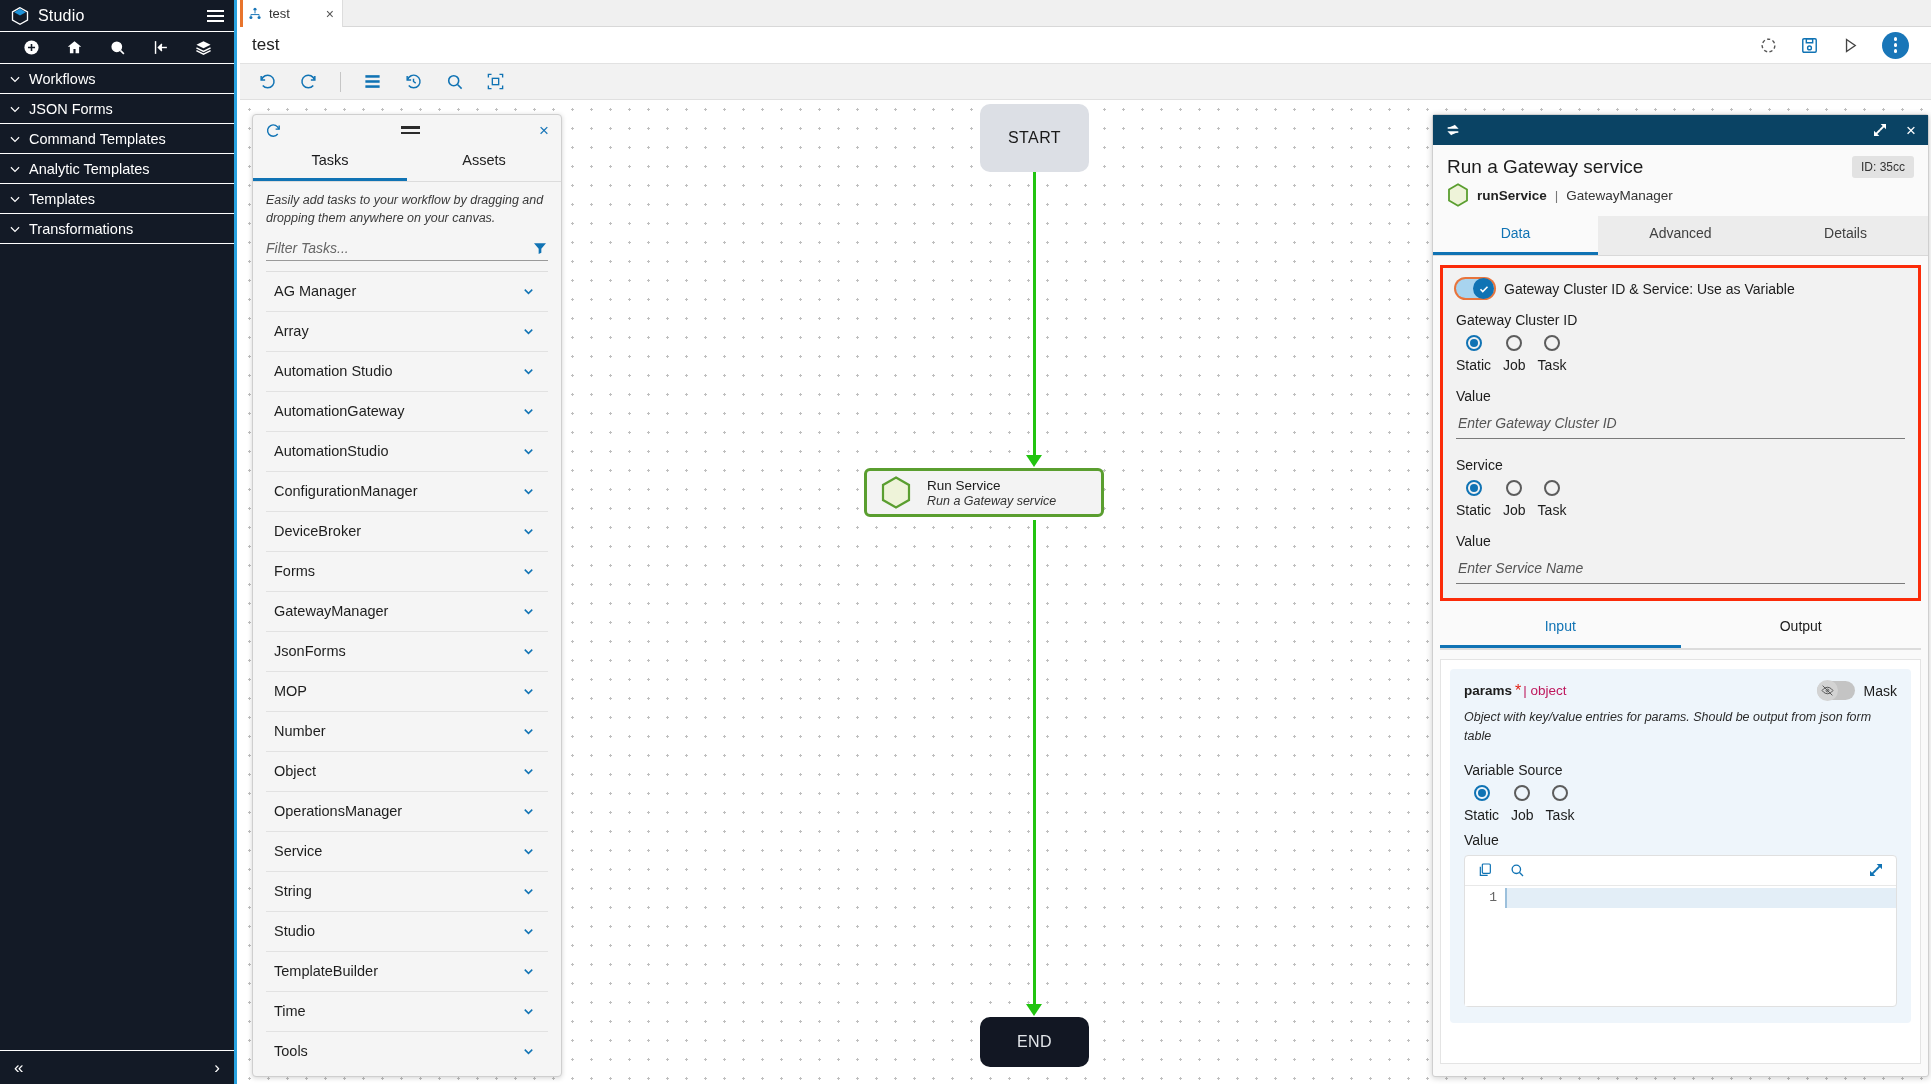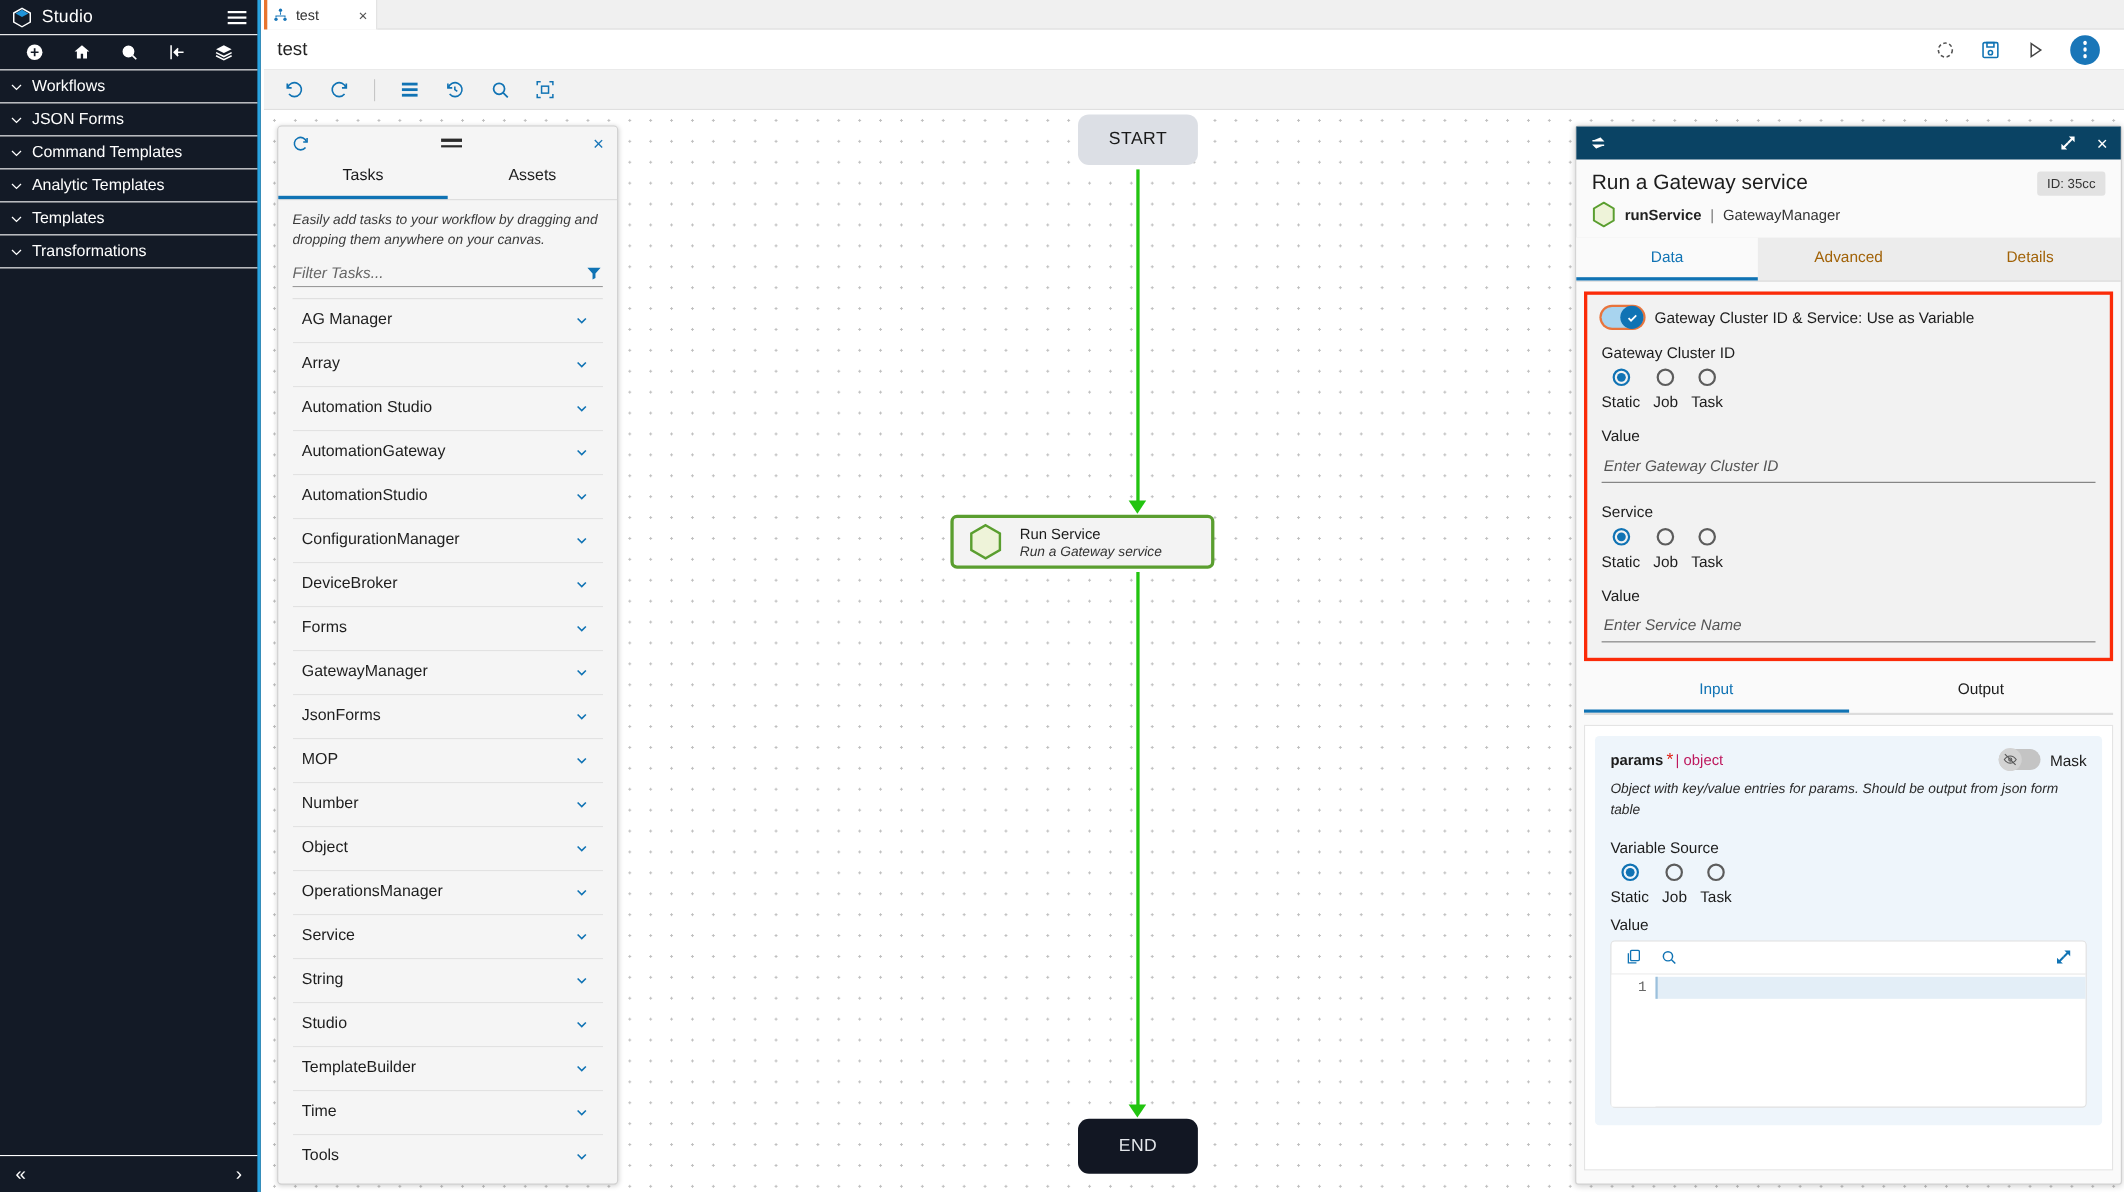--- a/index.html
+++ b/index.html
@@ -91,21 +91,21 @@
   
   #canvas {
     position: absolute; left: 240px; top: 100px; right: 0; bottom: 0;
     background-color: #ffffff;
     background-image: radial-gradient(#bfbfbf 1px, transparent 1.1px);
     background-size: 19px 19px;
     overflow: hidden;
   }
   .flow-node { position: absolute; }
   #node-start {
-    left: 740px; top: 4px; width: 109px; height: 46px; border-radius: 10px;
+    left: 740px; top: 4px; width: 109px; height: 68px; border-radius: 10px;
     background: #dcdfe5; display: flex; align-items: center; justify-content: center;
     font-size: 16px; color: #1a1a1a; letter-spacing: .4px; cursor: pointer;
   }
   #node-end {
     left: 740px; top: 917px; width: 109px; height: 50px; border-radius: 10px;
     background: #121723; display: flex; align-items: center; justify-content: center;
     font-size: 16px; color: #e3e6ea; letter-spacing: .4px; cursor: pointer;
   }
   #node-run {
     left: 624px; top: 368px; width: 240px; height: 49px; border-radius: 6px;
@@ -203,21 +203,21 @@
   #dp-subline {
     padding: 5px 14px 9px; display: flex; align-items: center; gap: 8px; flex: none;
     font-size: 13.5px; color: #222;
   }
   #dp-hex { width: 22px; height: 24px; flex: none; }
   #dp-sub-name { font-weight: bold; }
   #dp-sub-sep { color: #777; }
   #dp-sub-module { color: #333; }
 
   #dp-tabs { display: flex; flex: none; background: #ececec; border-bottom: 1px solid #d9d9d9; }
-  .dp-tab { flex: 1; text-align: center; padding: 9px 0 11px; font-size: 14px; color: #a16207; cursor: pointer; }
+  .dp-tab { flex: 1; text-align: center; padding: 9px 0 11px; font-size: 14px; color: #404040; cursor: pointer; }
   .dp-tab.active { color: #1073b4; background: #fafafa; border-bottom: 3px solid #1073b4; }
 
   #dp-body { flex: 1 1 auto; overflow: hidden; display: flex; flex-direction: column; }
 
   #gateway-section {
     margin: 9px 7px 0; border: 3px solid #fb2b09; background: #f2f2f2;
     padding: 11px 13px 14px; flex: none;
   }
   #toggle-row { display: flex; align-items: center; gap: 10px; margin-bottom: 14px; }
   #toggle-switch {

